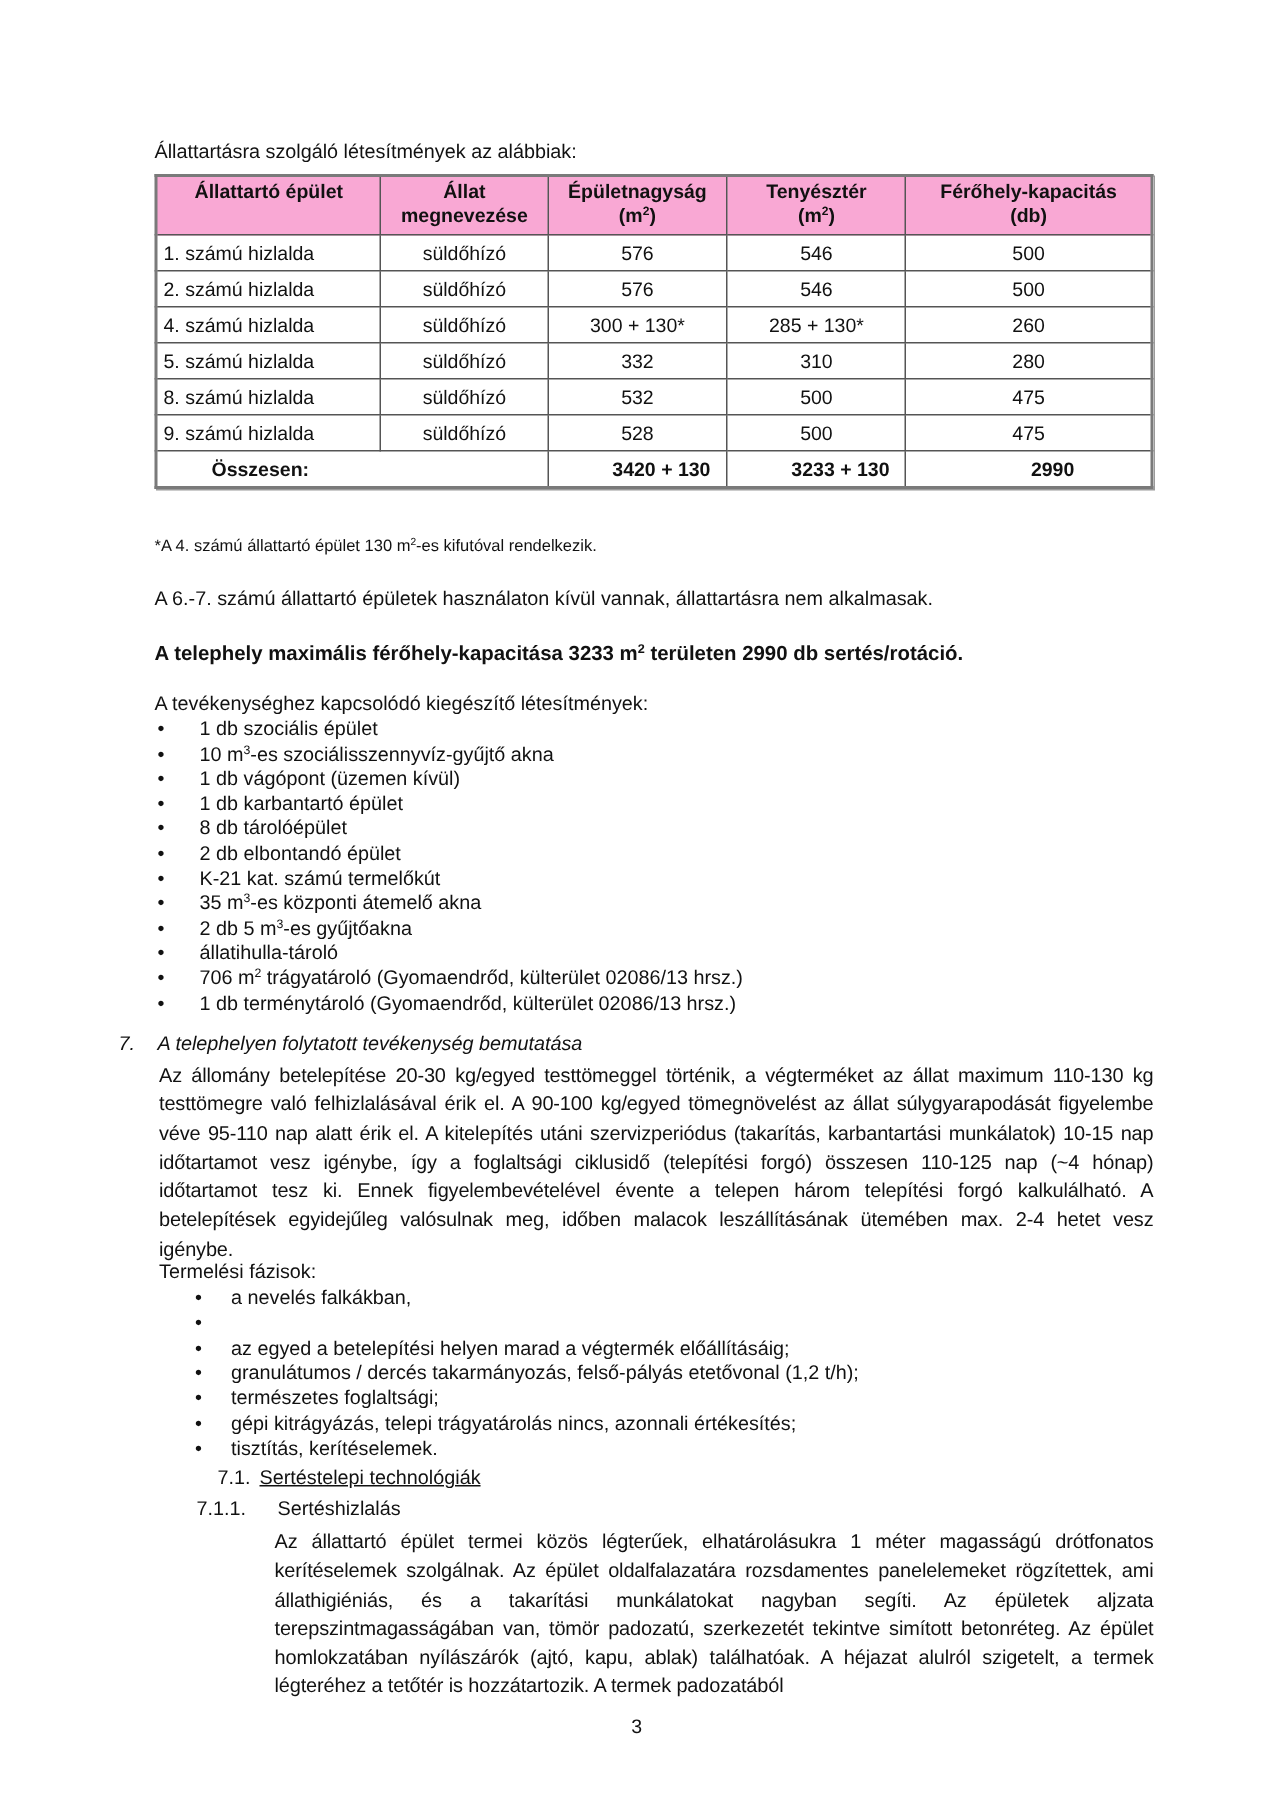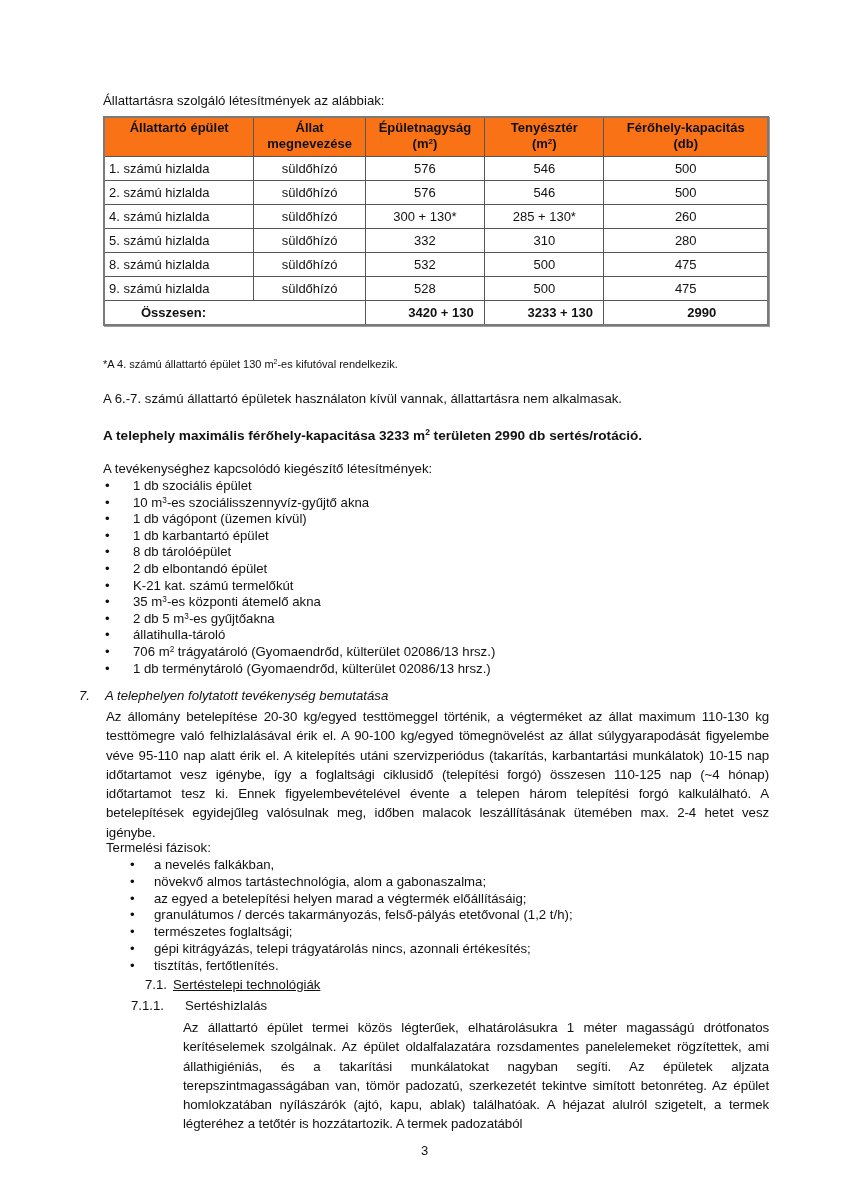--- a/index.html
+++ b/index.html
@@ -9,21 +9,21 @@
     }
     .abs { position: absolute; }
     .intro { left: 103px; top: 93px; }
     table.fac {
       position: absolute; left: 103px; top: 116px; width: 666px;
       border-collapse: collapse; font-size: 13px;
       border: 2px solid #7a7a7a;
       box-shadow: 1px 1px 0 #9a9a9a;
     }
     table.fac th {
-      background: #f97316; font-weight: bold; text-align: center;
+      background: #f9a8d4; font-weight: bold; text-align: center;
       border: 1px solid #555; padding: 2px 3px; height: 34px; vertical-align: top; line-height: 16px;
     }
     table.fac td {
       border: 1px solid #555; padding: 0 4px; height: 23px; text-align: center; line-height: 16px;
     }
     table.fac td.l { text-align: left; }
     table.fac tr.total td { font-weight: bold; padding-left: 36px; }
     .c1 { width: 142px; } .c2 { width: 104px; } .c3 { width: 112px; } .c4 { width: 112px; } .c5 { width: 156px; }
     .footnote { left: 103px; top: 358px; font-size: 11px; }
     sup { font-size: 0.62em; vertical-align: 0.55em; line-height: 0; }
@@ -143,25 +143,25 @@
     <li><span class="b">•</span><span>706 m</span><sup>2</sup><span> trágyatároló (Gyomaendrőd, külterület 02086/13 hrsz.)</span></li>
     <li><span class="b">•</span><span>1 db terménytároló (Gyomaendrőd, külterület 02086/13 hrsz.)</span><sup></sup><span></span></li>
   </ul>
 
 <div class="abs sec7"><span class="num">7.</span><span>A telephelyen folytatott tevékenység bemutatása</span></div>
 <div class="abs para7">Az állomány betelepítése 20-30 kg/egyed testtömeggel történik, a végterméket az állat maximum 110-130 kg testtömegre való felhizlalásával érik el. A 90-100 kg/egyed tömegnövelést az állat súlygyarapodását figyelembe véve 95-110 nap alatt érik el. A kitelepítés utáni szervizperiódus (takarítás, karbantartási munkálatok) 10-15 nap időtartamot vesz igénybe, így a foglaltsági ciklusidő (telepítési forgó) összesen 110-125 nap (~4 hónap) időtartamot tesz ki. Ennek figyelembevételével évente a telepen három telepítési forgó kalkulálható. A betelepítések egyidejűleg valósulnak meg, időben malacok leszállításának ütemében max. 2-4 hetet vesz igénybe.</div>
 
 <div class="abs fazisok">Termelési fázisok:</div>
 <ul class="list2" id="list2">
     <li><span class="b">•</span><span>a nevelés falkákban,</span></li>
-    <li><span class="b">•</span><span>növekvő almos tartástechnológia, alom a gabonaszalma;</span></li>
+    <li><span class="b">•</span></li>
     <li><span class="b">•</span><span>az egyed a betelepítési helyen marad a végtermék előállításáig;</span></li>
     <li><span class="b">•</span><span>granulátumos / dercés takarmányozás, felső-pályás etetővonal (1,2 t/h);</span></li>
     <li><span class="b">•</span><span>természetes foglaltsági;</span></li>
     <li><span class="b">•</span><span>gépi kitrágyázás, telepi trágyatárolás nincs, azonnali értékesítés;</span></li>
-    <li><span class="b">•</span><span>tisztítás, fertőtlenítés.</span></li>
+    <li><span class="b">•</span><span>tisztítás, kerítéselemek.</span></li>
   </ul>
 
 <div class="abs s71"><span class="num">7.1.</span><span class="t">Sertéstelepi technológiák</span></div>
 <div class="abs s711"><span class="num">7.1.1.</span><span>Sertéshizlalás</span></div>
 <div class="abs para711">Az állattartó épület termei közös légterűek, elhatárolásukra 1 méter magasságú drótfonatos kerítéselemek szolgálnak. Az épület oldalfalazatára rozsdamentes panelelemeket rögzítettek, ami állathigiéniás, és a takarítási munkálatokat nagyban segíti. Az épületek aljzata terepszintmagasságában van, tömör padozatú, szerkezetét tekintve simított betonréteg. Az épület homlokzatában nyílászárók (ajtó, kapu, ablak) találhatóak. A héjazat alulról szigetelt, a termek légteréhez a tetőtér is hozzátartozik. A termek padozatából</div>
 
 <div class="abs pagenum">3</div>
 
 </body></html>

